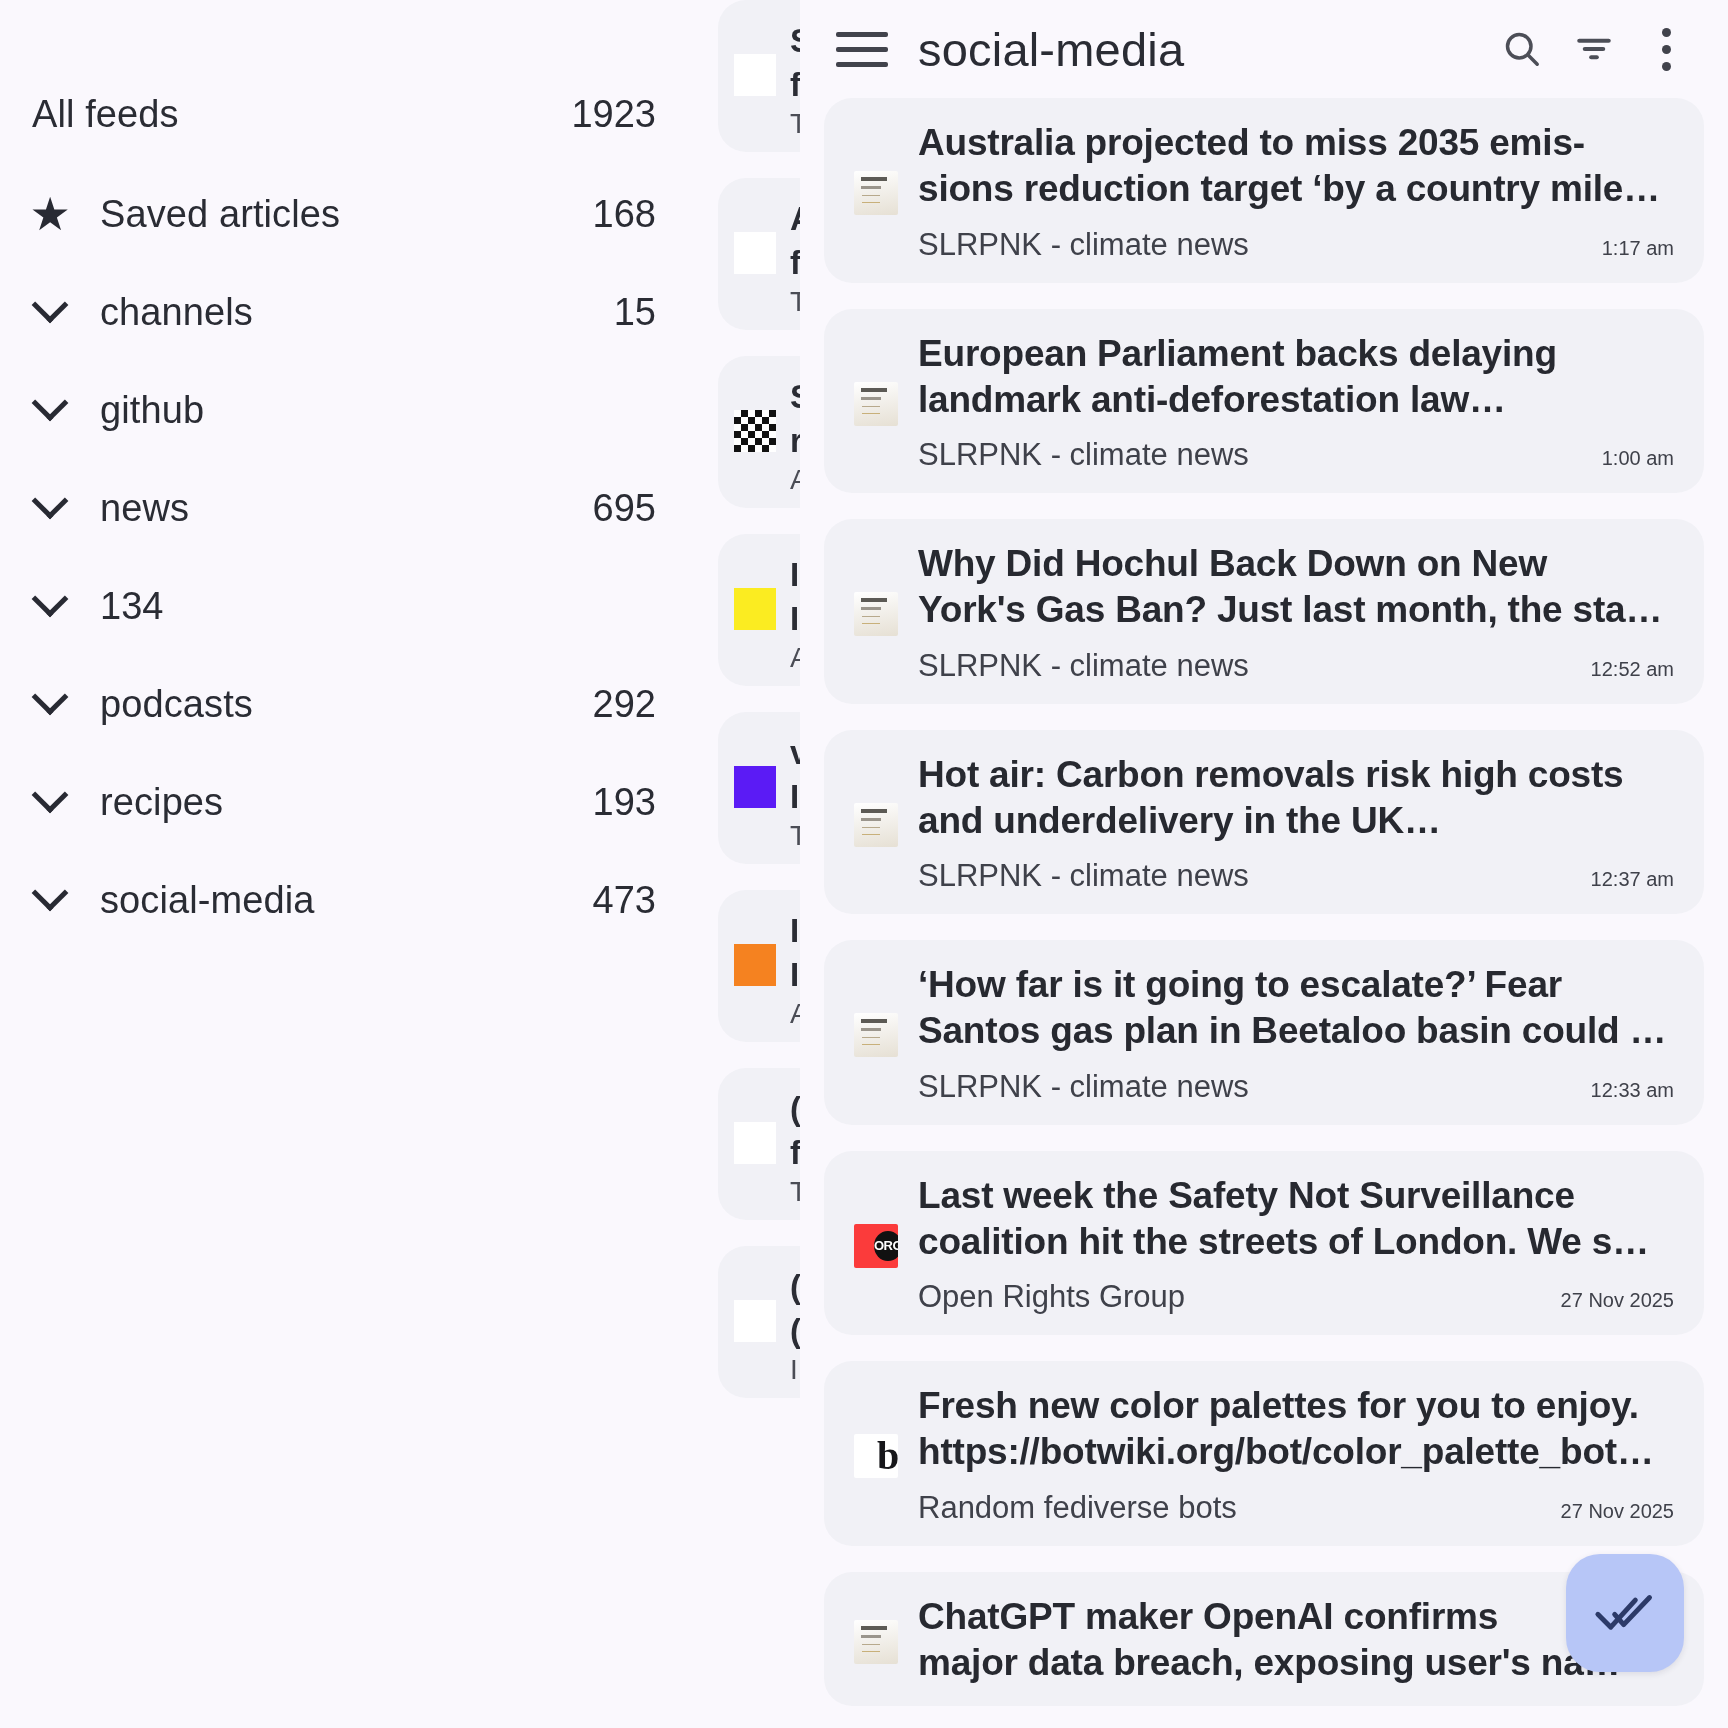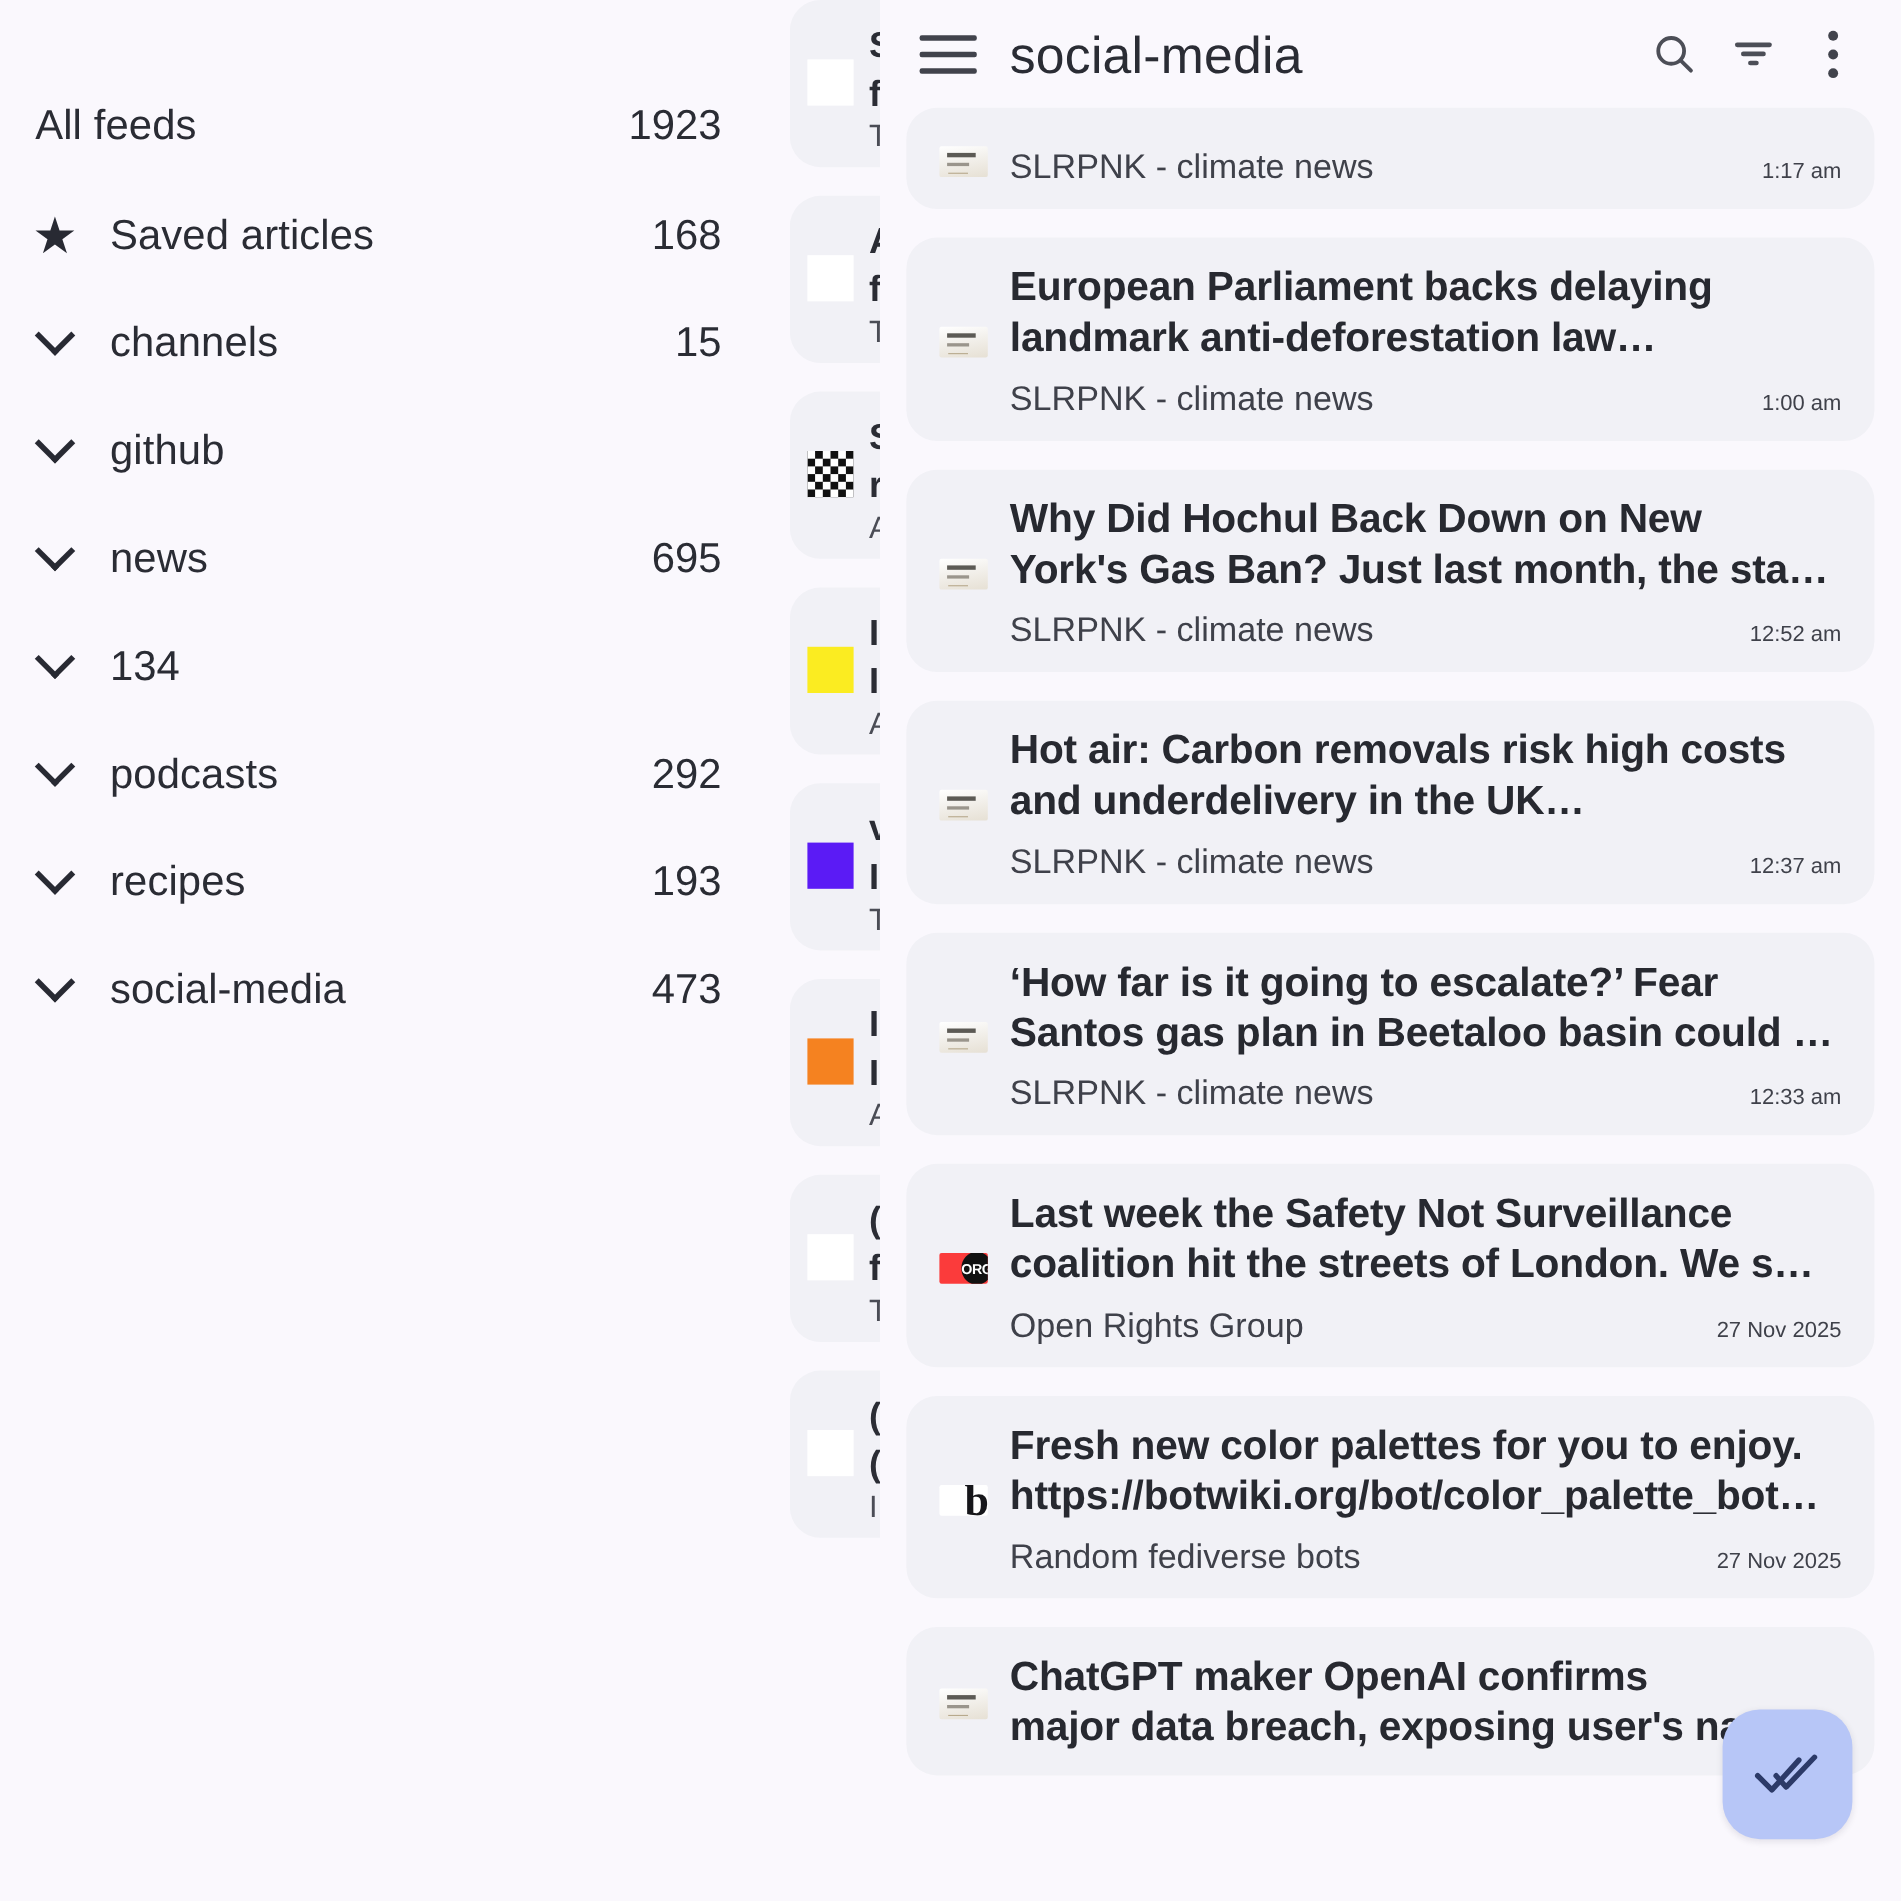--- a/index.html
+++ b/index.html
@@ -126,21 +126,21 @@
     border-radius: 28px;
     margin-bottom: 26px;
     padding: 22px 30px 20px 30px;
     position: relative;
     display: flex;
     gap: 20px;
     cursor: pointer;
   }
   .fav {
     flex: 0 0 44px;
-    width: 44px; height: 28px;
+    width: 44px; height: 44px;
     align-self: center;
     margin-top: 4px;
     border-radius: 2px;
     position: relative;
     overflow: hidden;
     padding-left: 24px;
   }
   .card-body { flex: 1 1 auto; min-width: 0; }
   .card-title {
     font-size: 37px;
@@ -348,20 +348,22 @@
             <i></i>
             <i></i>
         </div>
       </div>
     </div>
 
     <div class="list" id="article-list">
         <div class="card">
           <div class="fav fav-doc"></div>
           <div class="card-body">
+            <div class="card-title">Australia projected to miss 2035 emis-
+sions reduction target ‘by a country mile…</div>
             <div class="card-meta">
               <span class="card-src">SLRPNK - climate news</span>
               <span class="card-time">1:17 am</span>
             </div>
           </div>
         </div>
         <div class="card">
           <div class="fav fav-doc"></div>
           <div class="card-body">
             <div class="card-title">European Parliament backs delaying

